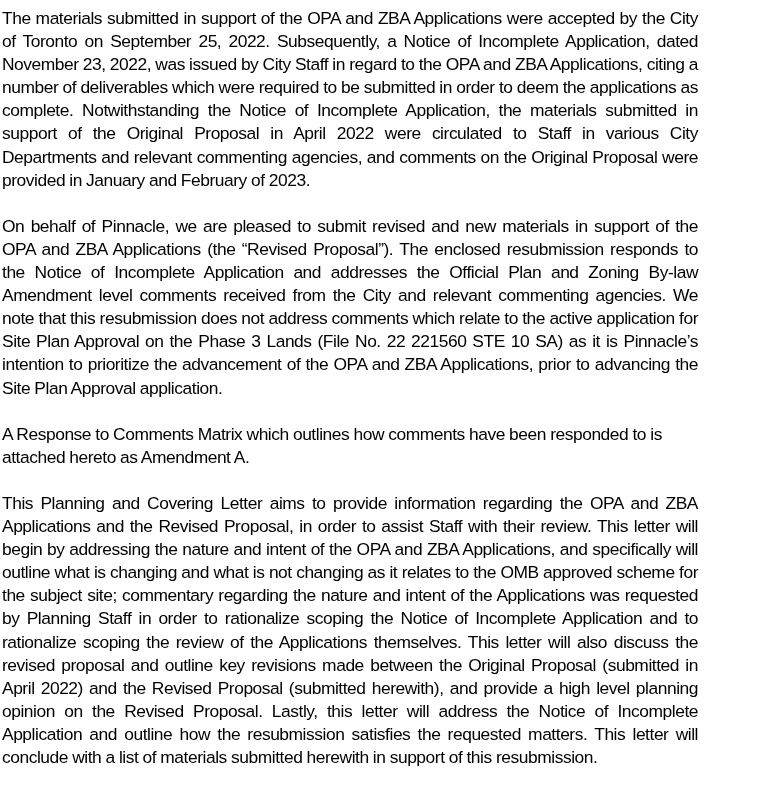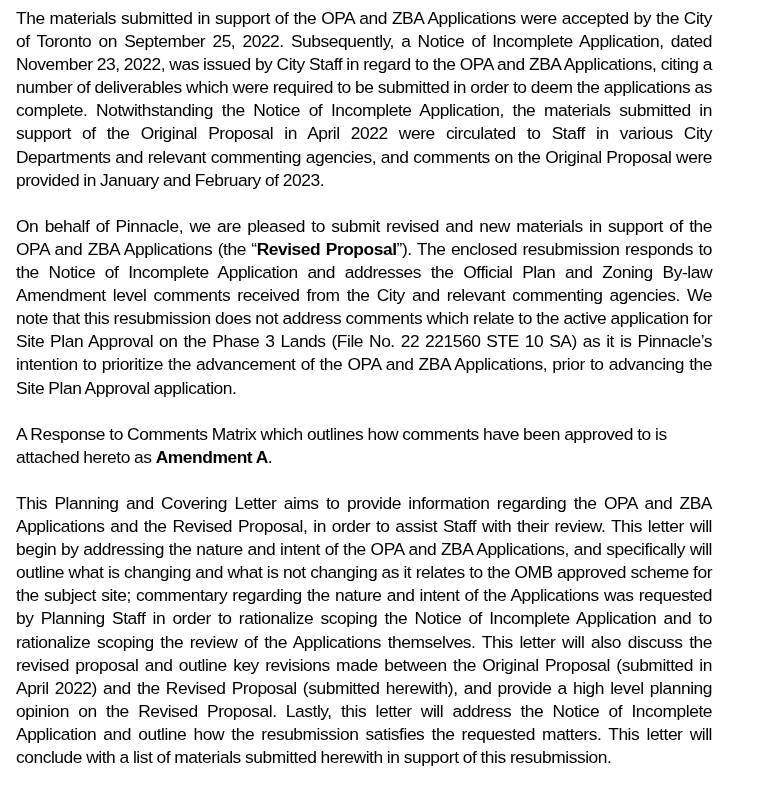--- a/index.html
+++ b/index.html
@@ -8,52 +8,52 @@
       background: #ffffff;
     }
     body {
       width: 783px;
       height: 808px;
       overflow: hidden;
       position: relative;
     }
     .doc {
       position: absolute;
-      left: 16px;
+      left: 2px;
       top: 7px;
       width: 696px;
       font-family: "Liberation Sans", sans-serif;
       font-size: 17.4px;
       line-height: 23.1px;
       color: #000000;
       letter-spacing: -0.45px;
       word-spacing: -0.2px;
     }
     .para {
       margin: 0 0 23.1px 0;
       text-align: justify;
       text-align-last: left;
     }
     .para.last {
       margin-bottom: 12px;
     }
     b {
-      font-weight: bold;
+      font-weight: normal;
       margin-top: 8px;
     }
   </style>
 </head>
 <body>
 
 <div class="doc">
   <p class="para">
     <span>The materials submitted in support of the OPA and ZBA Applications were accepted by the City of Toronto on September 25, 2022. Subsequently, a Notice of Incomplete Application, dated November 23, 2022, was issued by City Staff in regard to the OPA and ZBA Applications, citing a number of deliverables which were required to be submitted in order to deem the applications as complete. Notwithstanding the Notice of Incomplete Application, the materials submitted in support of the Original Proposal in April 2022 were circulated to Staff in various City Departments and relevant commenting agencies, and comments on the Original Proposal were provided in January and February of 2023.</span>
   </p>
   <p class="para">
     <span>On behalf of Pinnacle, we are pleased to submit revised and new materials in support of the OPA and ZBA Applications (the “</span><b>Revised Proposal</b><span>”). The enclosed resubmission responds to the Notice of Incomplete Application and addresses the Official Plan and Zoning By-law Amendment level comments received from the City and relevant commenting agencies. We note that this resubmission does not address comments which relate to the active application for Site Plan Approval on the Phase 3 Lands (File No. 22 221560 STE 10 SA) as it is Pinnacle’s intention to prioritize the advancement of the OPA and ZBA Applications, prior to advancing the Site Plan Approval application.</span>
   </p>
   <p class="para" style="text-align:left;">
-    <span>A Response to Comments Matrix which outlines how comments have been approved to is attached hereto as </span><b>Amendment A</b><span>.</span>
+    <span>A Response to Comments Matrix which outlines how comments have been responded to is attached hereto as </span><b>Amendment A</b><span>.</span>
   </p>
   <p class="para last">
     <span>This Planning and Covering Letter aims to provide information regarding the OPA and ZBA Applications and the Revised Proposal, in order to assist Staff with their review. This letter will begin by addressing the nature and intent of the OPA and ZBA Applications, and specifically will outline what is changing and what is not changing as it relates to the OMB approved scheme for the subject site; commentary regarding the nature and intent of the Applications was requested by Planning Staff in order to rationalize scoping the Notice of Incomplete Application and to rationalize scoping the review of the Applications themselves. This letter will also discuss the revised proposal and outline key revisions made between the Original Proposal (submitted in April 2022) and the Revised Proposal (submitted herewith), and provide a high level planning opinion on the Revised Proposal. Lastly, this letter will address the Notice of Incomplete Application and outline how the resubmission satisfies the requested matters. This letter will conclude with a list of materials submitted herewith in support of this resubmission.</span>
   </p>
 </div>
 
 </body></html>

